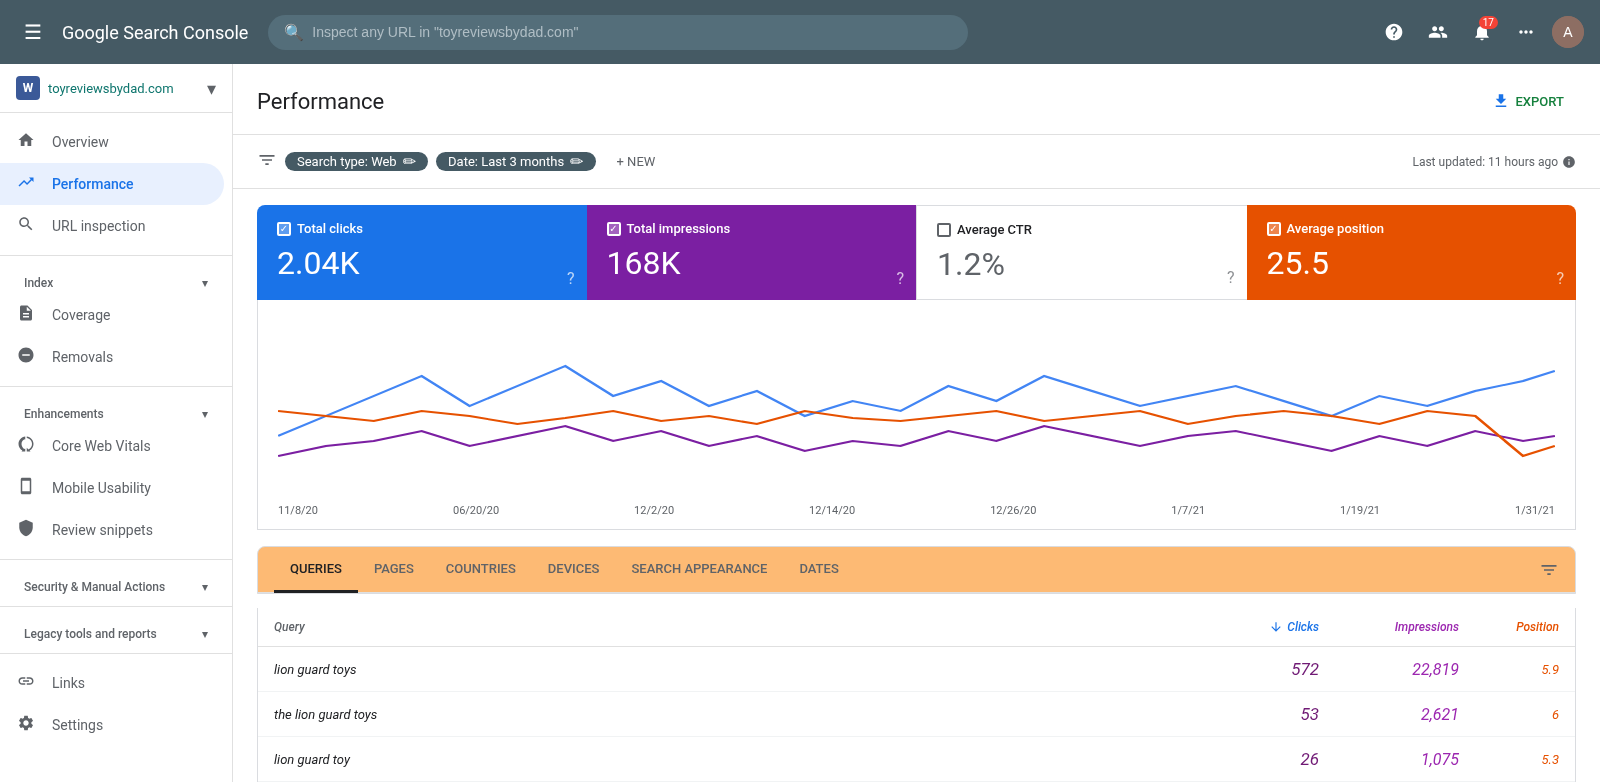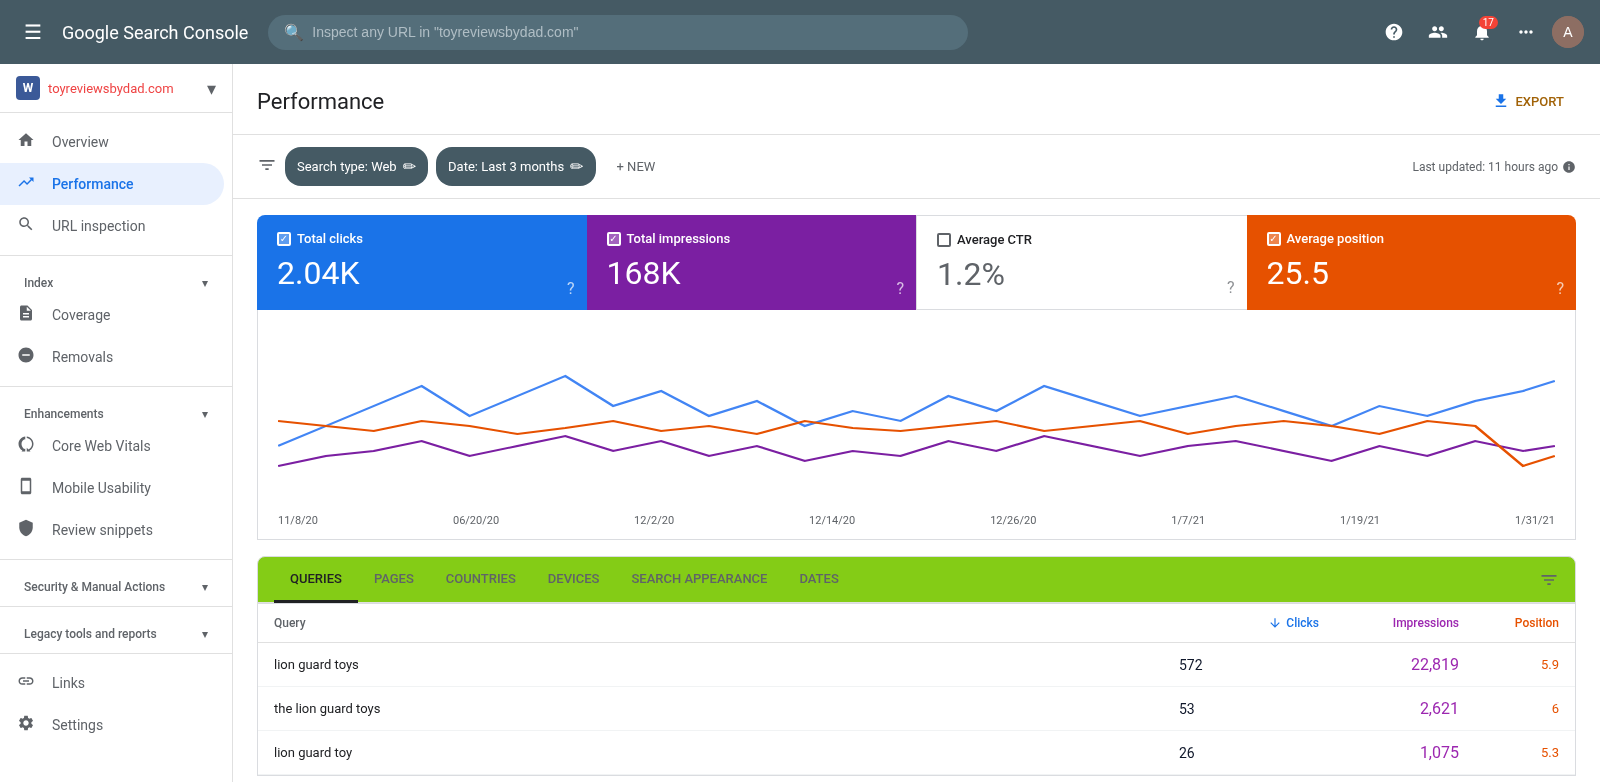--- a/index.html
+++ b/index.html
@@ -17,39 +17,39 @@
     .badge { position: absolute; top: 2px; right: 2px; background: #f44336; color: #fff; border-radius: 10px; font-size: 10px; padding: 1px 4px; min-width: 16px; text-align: center; }
     .avatar { width: 32px; height: 32px; border-radius: 50%; background: #8d6e63; display: flex; align-items: center; justify-content: center; overflow: hidden; cursor: pointer; }
 
     
     .main-layout { display: flex; flex: 1; overflow: hidden; }
 
     
     .sidebar { width: 233px; background: #fff; display: flex; flex-direction: column; overflow-y: auto; flex-shrink: 0; border-right: 1px solid #e0e0e0; }
     .sidebar-site { display: flex; align-items: center; padding: 12px 16px; gap: 8px; border-bottom: 1px solid #e0e0e0; cursor: pointer; }
     .sidebar-site-icon { width: 24px; height: 24px; background: #3b5998; border-radius: 4px; display: flex; align-items: center; justify-content: center; color: #fff; font-size: 12px; font-weight: 700; flex-shrink: 0; }
-    .sidebar-site-name { font-size: 13px; color: #ef4444; flex: 1; }
+    .sidebar-site-name { font-size: 13px; color: #0f766e; flex: 1; }
     .sidebar-site-arrow { color: #5f6368; font-size: 18px; }
     .sidebar-nav { padding: 8px 0; }
     .sidebar-item { display: flex; align-items: center; padding: 10px 16px; gap: 16px; cursor: pointer; color: #5f6368; font-size: 14px; border-radius: 0 24px 24px 0; margin-right: 8px; }
     .sidebar-item.active { background: #e8f0fe; color: #1a73e8; font-weight: 500; }
     .sidebar-item .icon { font-size: 18px; width: 20px; text-align: center; }
     .sidebar-section { padding: 12px 24px 4px; font-size: 12px; color: #5f6368; font-weight: 500; display: flex; align-items: center; justify-content: space-between; }
     .sidebar-divider { height: 1px; background: #e0e0e0; margin: 8px 0; }
 
     
     .content { flex: 1; overflow-y: auto; background: #fff; }
     .content-header { display: flex; align-items: center; justify-content: space-between; padding: 20px 24px 16px; border-bottom: 1px solid #e0e0e0; }
     .content-title { font-size: 22px; font-weight: 400; color: #202124; }
-    .export-btn { display: flex; align-items: center; gap: 6px; color: #a16207; font-size: 13px; font-weight: 500; cursor: pointer; padding: 8px 12px; border-radius: 4px; }
+    .export-btn { display: flex; align-items: center; gap: 6px; color: #15803d; font-size: 13px; font-weight: 500; cursor: pointer; padding: 8px 12px; border-radius: 4px; }
 
     
     .filters-bar { display: flex; align-items: center; padding: 12px 24px; gap: 8px; border-bottom: 1px solid #e0e0e0; background: #fff; }
     .filter-icon { color: #5f6368; font-size: 18px; cursor: pointer; }
-    .filter-chip { background: #455a64; color: #fff; border-radius: 16px; padding: 10px 12px; font-size: 13px; display: flex; align-items: center; gap: 6px; cursor: pointer; }
+    .filter-chip { background: #455a64; color: #fff; border-radius: 16px; padding: 0 12px; font-size: 13px; display: flex; align-items: center; gap: 6px; cursor: pointer; }
     .filter-chip .chip-edit { font-size: 16px; }
     .new-btn { display: flex; align-items: center; gap: 4px; color: #5f6368; font-size: 13px; cursor: pointer; padding: 6px 12px; border-radius: 16px; border: 1px solid transparent; }
     .last-updated { margin-left: auto; font-size: 12px; color: #5f6368; display: flex; align-items: center; gap: 4px; }
 
     
     .metrics-section { padding: 16px 24px 0; }
     .metrics-row { display: flex; gap: 0; border-radius: 8px 8px 0 0; overflow: hidden; }
     .metric-card { flex: 1; padding: 16px 20px; cursor: pointer; position: relative; }
     .metric-card.blue { background: #1a73e8; color: #fff; }
     .metric-card.purple { background: #7b1fa2; color: #fff; }
@@ -61,36 +61,36 @@
     .metric-card .metric-value { font-size: 32px; font-weight: 400; }
     .metric-card .metric-help { position: absolute; bottom: 12px; right: 12px; font-size: 16px; opacity: 0.7; cursor: pointer; }
     .metric-card.white .metric-value { color: #5f6368; }
 
     
     .chart-container { background: #fff; margin: 0 24px; border: 1px solid #dadce0; border-top: none; padding: 16px 20px 8px; }
     .chart-area { height: 180px; position: relative; }
     .chart-dates { display: flex; justify-content: space-between; padding: 8px 0 4px; font-size: 11px; color: #5f6368; }
 
     
-    .tabs-section { margin: 16px 24px 0; background: #84cc16; border: 1px solid #dadce0; border-radius: 8px 8px 0 0; }
+    .tabs-section { margin: 16px 24px 0; background: #fdba74; border: 1px solid #dadce0; border-radius: 8px 8px 0 0; }
     .tabs-row { display: flex; border-bottom: 1px solid #e0e0e0; padding: 0 16px; position: relative; }
     .tab { padding: 14px 16px; font-size: 13px; font-weight: 500; color: #5f6368; cursor: pointer; border-bottom: 3px solid transparent; margin-bottom: -1px; }
     .tab.active { color: #202124; border-bottom: 3px solid #202124; }
     .tabs-filter-icon { margin-left: auto; display: flex; align-items: center; color: #5f6368; padding: 12px 0; cursor: pointer; }
 
     
-    .table-section { background: #fff; margin: 0 24px; border: 1px solid #dadce0; border-top: none; }
+    .table-section { background: #fff; margin: 14px 24px; border: 1px solid #dadce0; border-top: none; font-style: italic; }
     .table-header { display: flex; padding: 12px 16px; border-bottom: 1px solid #e0e0e0; }
     .col-query { flex: 1; font-size: 12px; color: #5f6368; font-weight: 500; }
     .col-clicks { width: 140px; text-align: right; font-size: 12px; color: #1a73e8; font-weight: 500; display: flex; align-items: center; justify-content: flex-end; gap: 4px; }
     .col-impressions { width: 140px; text-align: right; font-size: 12px; color: #9c27b0; font-weight: 500; }
     .col-position { width: 100px; text-align: right; font-size: 12px; color: #e65100; font-weight: 500; }
     .table-row { display: flex; padding: 12px 16px; border-bottom: 1px solid #f1f3f4; align-items: center; }
     .table-row .query-text { flex: 1; font-size: 13px; color: #202124; }
-    .table-row .clicks-val { width: 140px; text-align: left; font-size: 14px; color: #0f172a; }
+    .table-row .clicks-val { width: 140px; text-align: right; font-size: 17px; color: #701a75; }
     .table-row .impressions-val { width: 140px; text-align: right; font-size: 16px; color: #9c27b0; }
     .table-row .position-val { width: 100px; text-align: right; font-size: 13px; color: #e65100; }
 
     
     .chart-svg { width: 100%; height: 100%; }
   </style>
 </head>
 <body>
 
 <div class="topbar">

